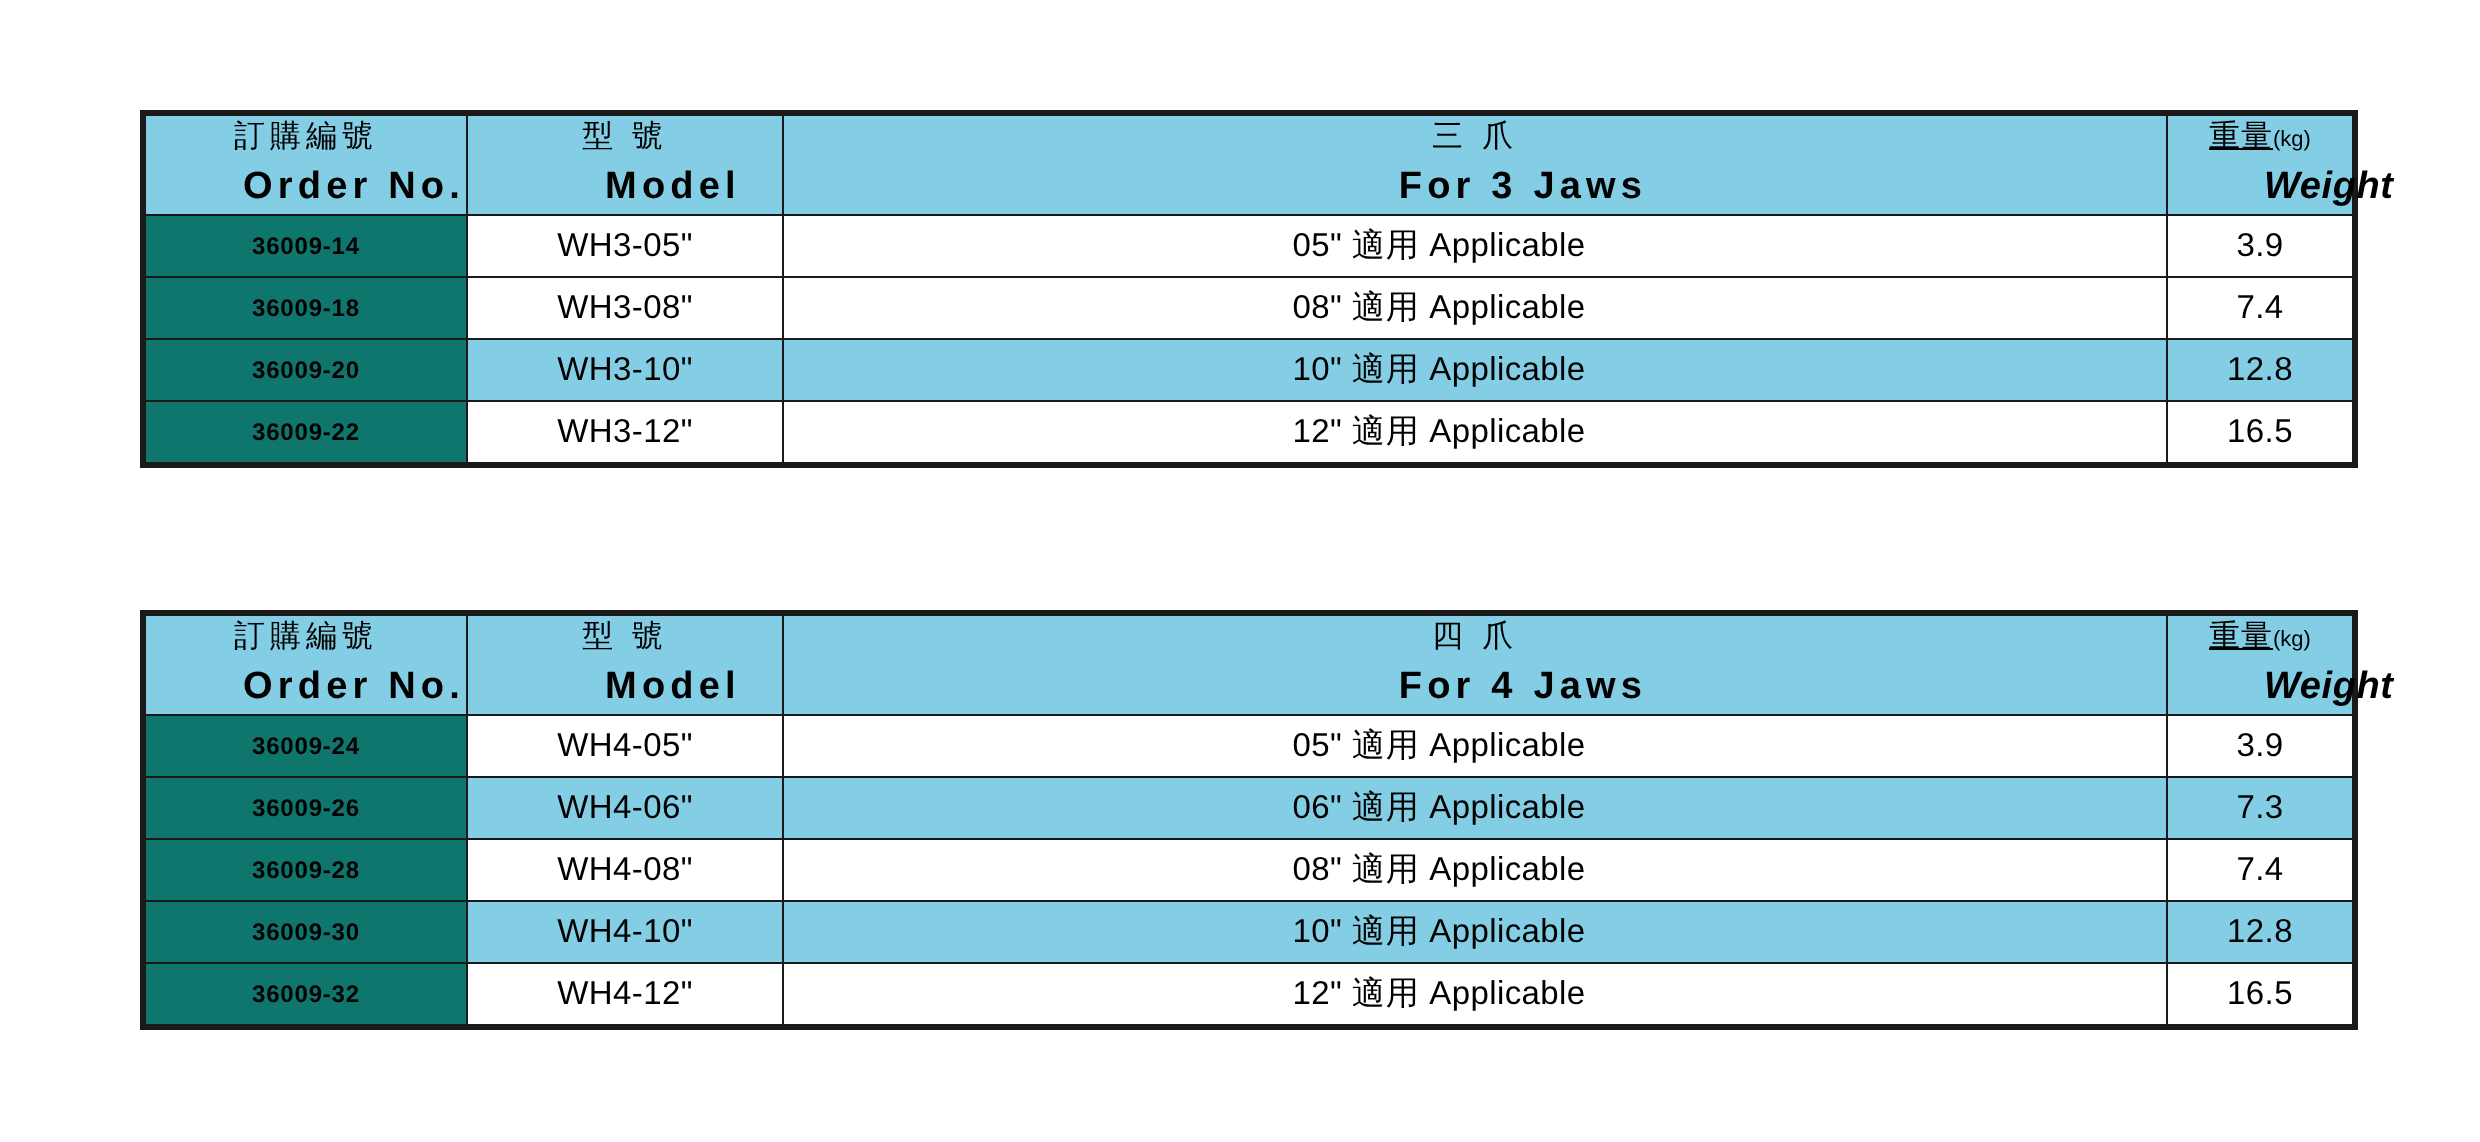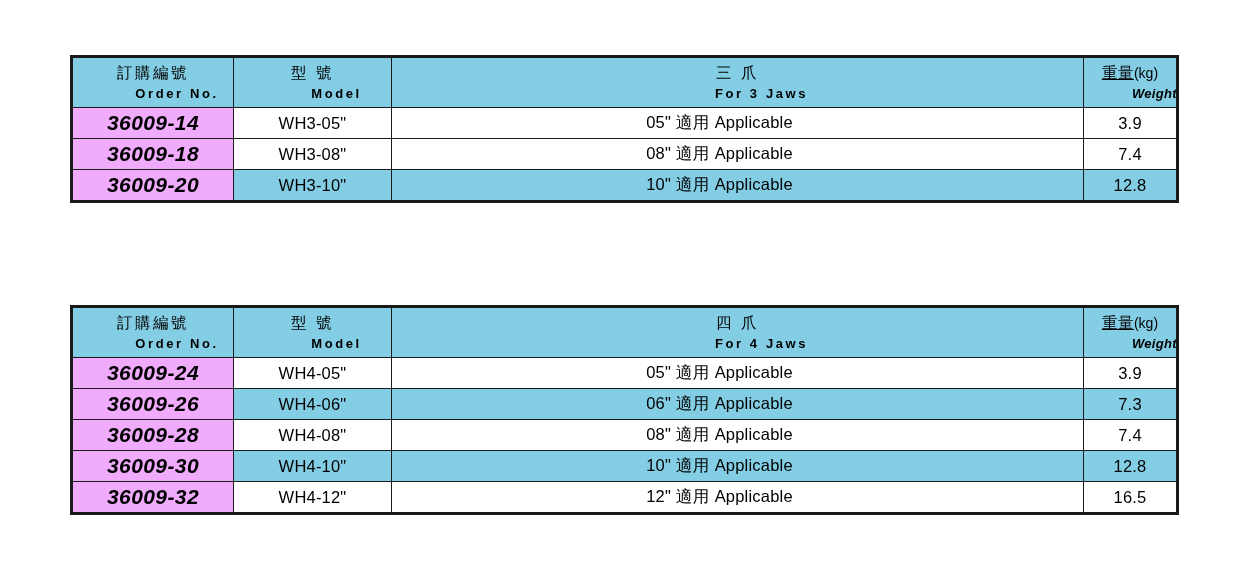--- a/index.html
+++ b/index.html
@@ -60,48 +60,47 @@
     letter-spacing: 2.5px;
     line-height: 1.45;
     white-space: nowrap;
   }
   .hd-cn .u {
     text-decoration: underline;
     text-underline-offset: 1px;
   }
   .hd-en {
     display: block;
-    font-size: 13px;
+    font-size: 19px;
     font-weight: bold;
     letter-spacing: 2.6px;
     line-height: 1.35;
     white-space: nowrap;
     padding-left: 48px;
   }
   .hd-unit {
-    font-size: 14px;
+    font-size: 11px;
     letter-spacing: 0;
     vertical-align: baseline;
   }
   th.th-jaws .hd-cn,
   th.th-jaws .hd-en {
     letter-spacing: 2.6px;
   }
   th.th-weight .hd-cn { letter-spacing: 0.5px; }
   th.th-weight .hd-en { letter-spacing: 0.3px; font-style: italic; }
 
   
   tbody tr { height: 30px; }
   tbody td { height: 30px; }
 
   td.cell-order {
-    background: #f0abfc;
-    font-style: italic;
+    background: #0f766e;
     font-weight: bold;
-    font-size: 21px;
+    font-size: 12px;
     letter-spacing: 0.4px;
   }
   td.cell-model {
     font-size: 16.5px;
     letter-spacing: 0.2px;
   }
   td.cell-jaws {
     font-size: 16.5px;
     text-align: center;
     letter-spacing: 0.2px;
@@ -167,20 +166,26 @@
         <td class="cell-model">WH3-08"</td>
         <td class="cell-jaws"><span class="jaw-inner"><span>08"</span> <span class="cn-seg">適用</span> <span>Applicable</span></span></td>
         <td class="cell-weight">7.4</td>
       </tr>
       <tr class="row-alt">
         <td class="cell-order">36009-20</td>
         <td class="cell-model">WH3-10"</td>
         <td class="cell-jaws"><span class="jaw-inner"><span>10"</span> <span class="cn-seg">適用</span> <span>Applicable</span></span></td>
         <td class="cell-weight">12.8</td>
       </tr>
+      <tr>
+        <td class="cell-order">36009-22</td>
+        <td class="cell-model">WH3-12"</td>
+        <td class="cell-jaws"><span class="jaw-inner"><span>12"</span> <span class="cn-seg">適用</span> <span>Applicable</span></span></td>
+        <td class="cell-weight">16.5</td>
+      </tr>
     </tbody>
   </table>
 
   <table class="spec-table table-2">
     <colgroup>
       <col class="c-order">
         <col class="c-model">
         <col class="c-jaws">
         <col class="c-weight">
     </colgroup>

